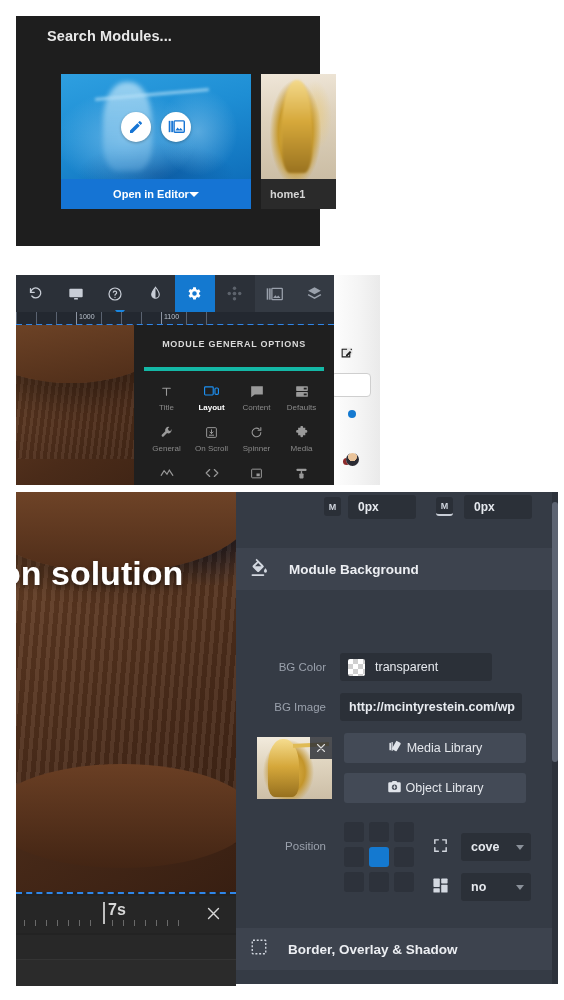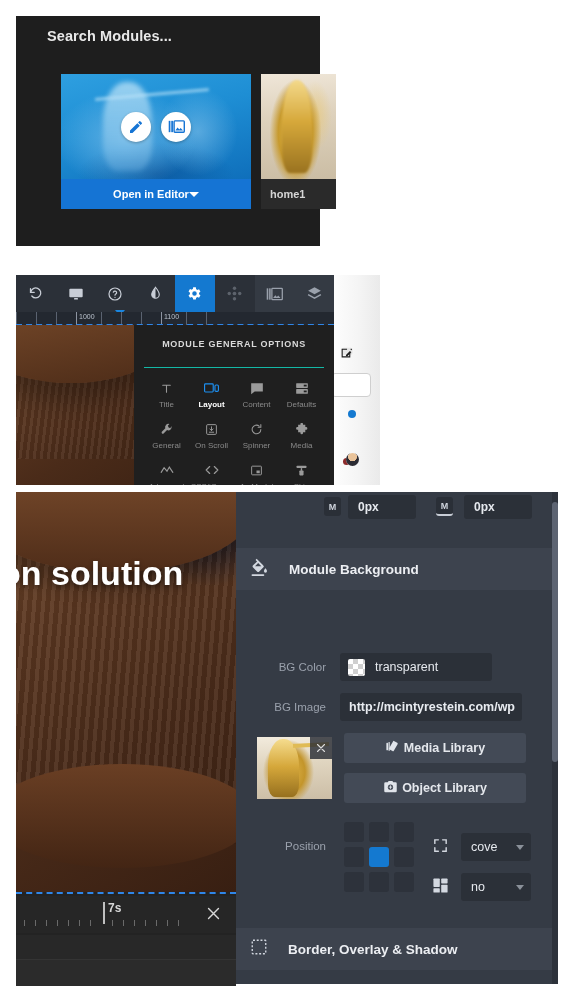--- a/index.html
+++ b/index.html
@@ -157,21 +157,21 @@
     position:absolute; left:118px; top:50px; width:200px; height:160px;
     background:#1f1f1f;
   }
   #mo-title {
     position:absolute; left:0; top:14px; width:100%; text-align:center;
     font-size:9px; font-weight:700; letter-spacing:.7px; color:#d9d9d9;
   }
   #mo-grid {
     position:absolute; left:10px; top:42px; width:180px;
     display:grid; grid-template-columns:repeat(4,1fr); row-gap:12px;
-    border-top:1px solid #14b8a6; padding-top:12px;
+    border-top:4px solid #14b8a6; padding-top:12px;
   }
   .mo-cell { display:flex; flex-direction:column; align-items:center; gap:4px; }
   .mo-ico { height:16px; display:flex; align-items:center; justify-content:center; }
   .mo-lbl { font-size:8px; color:#8a8a8a; }
   .mo-cell.active .mo-lbl { color:#ffffff; font-weight:700; }
 
   
   #panel-bg { position:absolute; left:16px; top:492px; width:548px; height:492px; }
 
   #bg-preview {
@@ -201,21 +201,21 @@
     font-size:34px; font-weight:700; color:#fff; white-space:nowrap;
     text-shadow:0 2px 5px rgba(0,0,0,.45);
   }
 
   #bg-timeline {
     position:absolute; left:0; top:400px; width:220px; height:92px;
     background:#232323; border-top:2px dashed #2f86e8;
   }
   #tl-strip { position:absolute; left:0; top:2px; width:220px; height:37px; background:#262626; }
   #tl-playhead { position:absolute; left:87px; top:6px; width:2px; height:22px; background:#bfbfbf; }
-  #tl-time { position:absolute; left:92px; top:5px; font-size:12px; color:#d7d7d7; font-weight:700; }
+  #tl-time { position:absolute; left:92px; top:5px; font-size:16px; color:#d7d7d7; font-weight:700; }
   #tl-close { position:absolute; right:14px; top:9px; }
   .tl-ticks { position:absolute; left:0; top:24px; width:220px; height:8px; }
   .tl-tick { position:absolute; top:0; width:1px; height:6px; background:#6a6a6a; }
   #tl-row1 { position:absolute; left:0; top:41px; width:220px; height:25px; border-bottom:1px solid #343434; background:#282828; }
   #tl-row2 { position:absolute; left:0; top:66px; width:220px; height:26px; background:#2b2b2b; }
 
   #bg-settings {
     position:absolute; left:220px; top:0; width:322px; height:492px;
     background:#353b45;
   }
@@ -291,29 +291,29 @@
     background:#e0bb55; filter:blur(.6px); transform:rotate(-3deg);
   }
   #bg-thumb-remove {
     position:absolute; right:0; top:0; width:22px; height:22px;
     background:rgba(40,44,52,.82); display:flex; align-items:center; justify-content:center;
   }
 
   .lib-btn {
     position:absolute; width:182px; height:30px; background:#434a56; border-radius:3px;
     display:flex; align-items:center; justify-content:center; gap:4px;
-    font-size:12.5px; color:#e4e7ec;font-weight:bold;
+    font-size:12.5px; color:#e4e7ec;
   }
 
   #position-label { position:absolute; left:0; top:348px; width:104px; text-align:right; padding-right:14px; font-size:11.5px; color:#9aa1ac; }
   #pos-grid { position:absolute; left:108px; top:330px; display:grid; grid-template-columns:repeat(3,20px); grid-template-rows:repeat(3,20px); gap:5px; }
   .pos-cell { width:20px; height:20px; border-radius:3px; background:#2d323b; }
   .pos-cell.selected { background:#1479d0; }
 
-  .size-row { position:absolute; display:flex; align-items:center; gap:12px; }
+  .size-row { position:absolute; display:flex; align-items:center; gap:12px;font-weight:bold; }
   .size-select {
     width:70px; height:28px; background:#2b3038; border-radius:3px;
     display:flex; align-items:center; justify-content:space-between; padding:0 7px 0 10px;
     font-size:12.5px; color:#e6e9ee;
   }
   .sel-caret { width:0;height:0;border-left:4px solid transparent;border-right:4px solid transparent;border-top:5px solid #8a9099; }
 </style>
 </head>
 <body>
 

